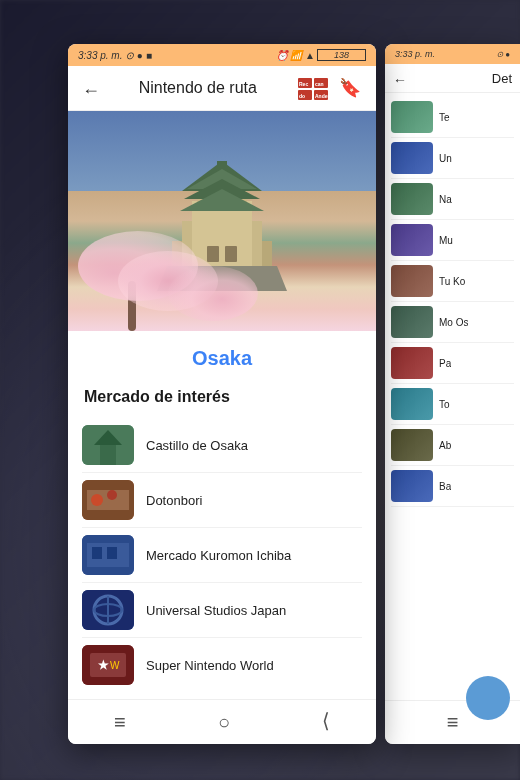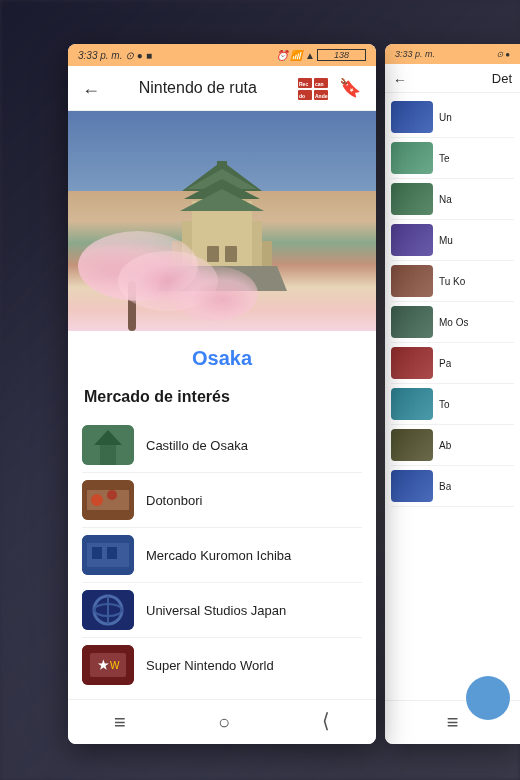--- a/index.html
+++ b/index.html
@@ -483,28 +483,28 @@
   </div>
 
   <div class="nav-bar" style="padding:6px 8px;">
     <span class="back-arrow" style="font-size:14px;">←</span>
     <span class="nav-title" style="font-size:13px;">Det</span>
   </div>
 
   <div class="right-list">
 
     <div class="right-list-item">
+      <div class="right-thumb thumb-r2"></div>
+      <span class="right-label">Te</span>
+    </div>
+    <div class="right-list-item">
       <div class="right-thumb thumb-r1"></div>
       <span class="right-label">Un</span>
     </div>
     <div class="right-list-item">
-      <div class="right-thumb thumb-r2"></div>
-      <span class="right-label">Te</span>
-    </div>
-    <div class="right-list-item">
       <div class="right-thumb thumb-r4"></div>
       <span class="right-label">Na</span>
     </div>
     <div class="right-list-item">
       <div class="right-thumb thumb-r5"></div>
       <span class="right-label">Mu</span>
     </div>
     <div class="right-list-item">
       <div class="right-thumb thumb-r6"></div>
       <span class="right-label">Tu Ko</span>

